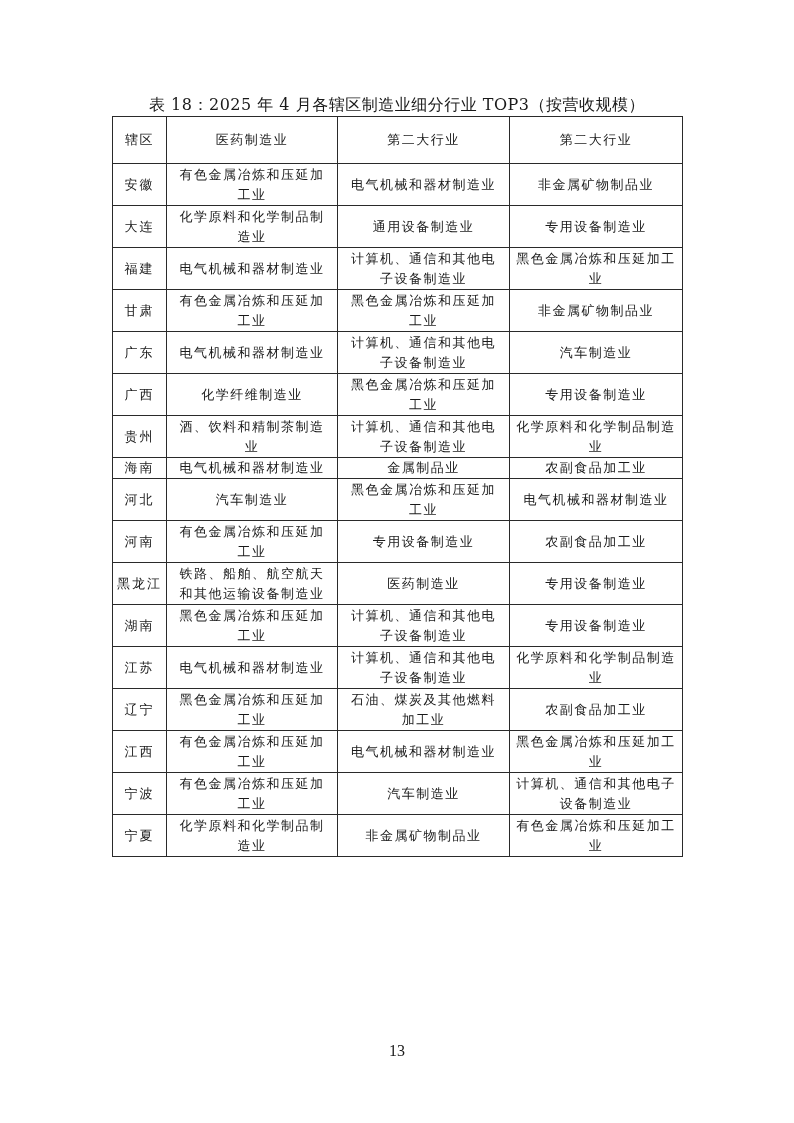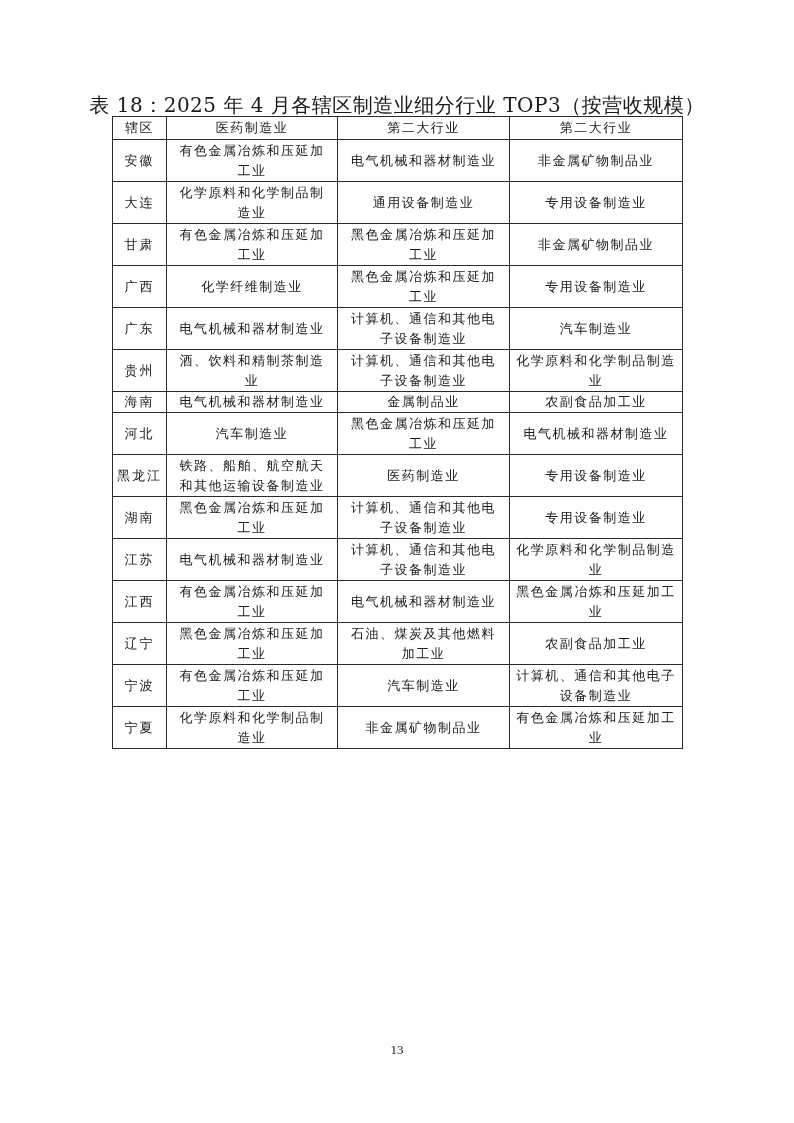--- a/index.html
+++ b/index.html
@@ -14,21 +14,21 @@
     font-family: "DejaVu Serif", "Liberation Serif", serif;
     color: #1a1a1a;
     overflow: hidden;
   }
   .caption {
     position: absolute;
     top: 96px;
     left: 0;
     width: 794px;
     text-align: center;
-    font-size: 20px;
+    font-size: 16px;
     line-height: 18px;
     letter-spacing: 0.5px;
   }
   table.main {
     position: absolute;
     top: 116px;
     left: 112px;
     width: 570px;
     border-collapse: collapse;
     table-layout: fixed;
@@ -43,40 +43,40 @@
     text-align: center;
     vertical-align: middle;
     padding: 0 6px;
     font-weight: normal;
     letter-spacing: 1.5px;
     line-height: 20px;
     word-break: break-all;
   }
   table.main thead th {
     height: 22px;
-    padding: 0;
+    padding: 12px;
   }
   table.main tbody td {
     height: 41px;
   }
   table.main tbody tr.single td {
     height: 20px;
     margin-left: 36px;
   }
   table.main td.region {
     padding: 0 2px;
     letter-spacing: 2px;
   }
   .page-number {
     position: absolute;
     top: 1042px;
     left: 0;
     width: 794px;
     text-align: center;
-    font-size: 13px;
+    font-size: 16px;
     font-family: "Liberation Serif", serif;
   }
 </style>
 </head>
 <body>
 
 <div class="caption">表 18：2025 年 4 月各辖区制造业细分行业 TOP3（按营收规模）</div>
 
 <table class="main">
   <colgroup>
@@ -100,86 +100,98 @@
         <td>电气机械和器材制造业</td>
         <td>非金属矿物制品业</td>
       </tr>
       <tr>
         <td class="region">大连</td>
         <td>化学原料和化学制品制造业</td>
         <td>通用设备制造业</td>
         <td>专用设备制造业</td>
       </tr>
       <tr>
+        <td class="region">福建</td>
+        <td>电气机械和器材制造业</td>
+        <td>计算机、通信和其他电子设备制造业</td>
+        <td>黑色金属冶炼和压延加工业</td>
+      </tr>
+      <tr>
         <td class="region">甘肃</td>
         <td>有色金属冶炼和压延加工业</td>
         <td>黑色金属冶炼和压延加工业</td>
         <td>非金属矿物制品业</td>
+      </tr>
+      <tr>
+        <td class="region">广东</td>
+        <td>电气机械和器材制造业</td>
+        <td>计算机、通信和其他电子设备制造业</td>
+        <td>汽车制造业</td>
       </tr>
       <tr>
         <td class="region">广西</td>
         <td>化学纤维制造业</td>
         <td>黑色金属冶炼和压延加工业</td>
         <td>专用设备制造业</td>
       </tr>
       <tr>
-        <td class="region">广东</td>
-        <td>电气机械和器材制造业</td>
-        <td>计算机、通信和其他电子设备制造业</td>
-        <td>汽车制造业</td>
-      </tr>
-      <tr>
         <td class="region">贵州</td>
         <td>酒、饮料和精制茶制造业</td>
         <td>计算机、通信和其他电子设备制造业</td>
         <td>化学原料和化学制品制造业</td>
       </tr>
       <tr class="single">
         <td class="region">海南</td>
         <td>电气机械和器材制造业</td>
         <td>金属制品业</td>
         <td>农副食品加工业</td>
       </tr>
       <tr>
         <td class="region">河北</td>
         <td>汽车制造业</td>
         <td>黑色金属冶炼和压延加工业</td>
         <td>电气机械和器材制造业</td>
+      </tr>
+      <tr>
+        <td class="region">河南</td>
+        <td>有色金属冶炼和压延加工业</td>
+        <td>专用设备制造业</td>
+        <td>农副食品加工业</td>
       </tr>
       <tr>
         <td class="region">黑龙江</td>
         <td>铁路、船舶、航空航天和其他运输设备制造业</td>
         <td>医药制造业</td>
         <td>专用设备制造业</td>
       </tr>
       <tr>
         <td class="region">湖南</td>
         <td>黑色金属冶炼和压延加工业</td>
         <td>计算机、通信和其他电子设备制造业</td>
         <td>专用设备制造业</td>
       </tr>
       <tr>
         <td class="region">江苏</td>
         <td>电气机械和器材制造业</td>
         <td>计算机、通信和其他电子设备制造业</td>
         <td>化学原料和化学制品制造业</td>
       </tr>
       <tr>
-        <td class="region">江西</td>
-        <td>有色金属冶炼和压延加工业</td>
-        <td>电气机械和器材制造业</td>
-        <td>黑色金属冶炼和压延加工业</td>
-      </tr>
-      <tr>
         <td class="region">辽宁</td>
         <td>黑色金属冶炼和压延加工业</td>
         <td>石油、煤炭及其他燃料加工业</td>
         <td>农副食品加工业</td>
       </tr>
       <tr>
+        <td class="region">江西</td>
+        <td>有色金属冶炼和压延加工业</td>
+        <td>电气机械和器材制造业</td>
+        <td>黑色金属冶炼和压延加工业</td>
+      </tr>
+      <tr>
         <td class="region">宁波</td>
         <td>有色金属冶炼和压延加工业</td>
         <td>汽车制造业</td>
         <td>计算机、通信和其他电子设备制造业</td>
       </tr>
       <tr>
         <td class="region">宁夏</td>
         <td>化学原料和化学制品制造业</td>
         <td>非金属矿物制品业</td>
         <td>有色金属冶炼和压延加工业</td>

